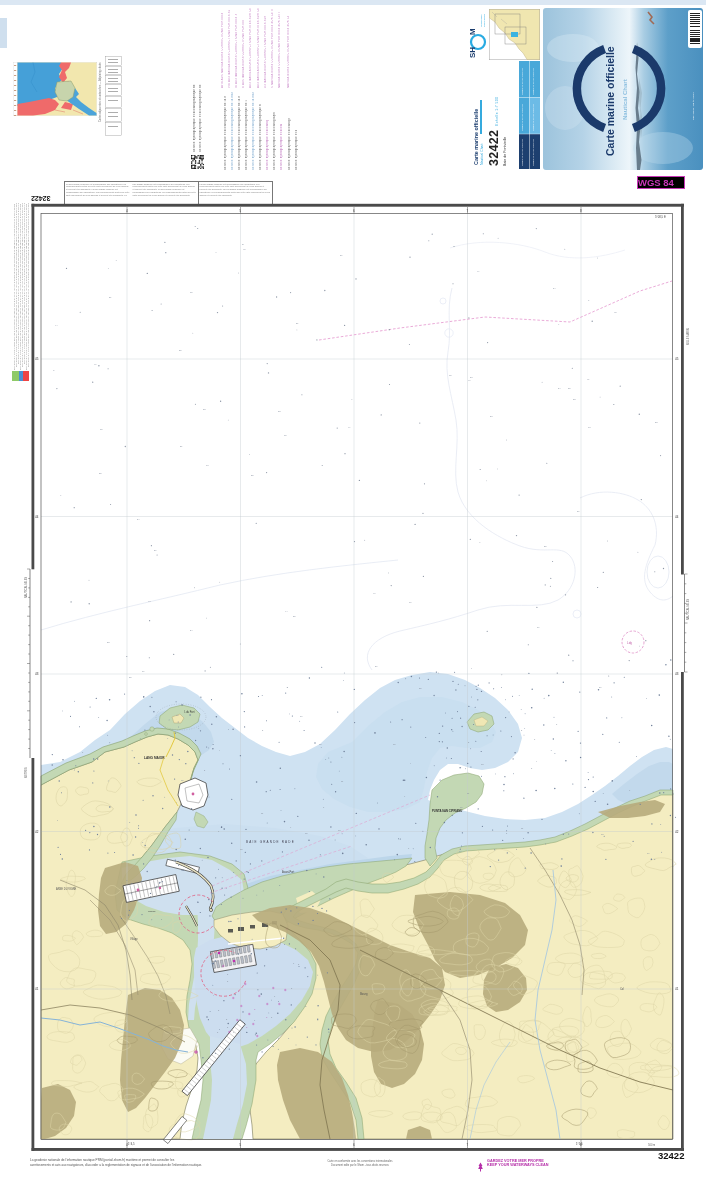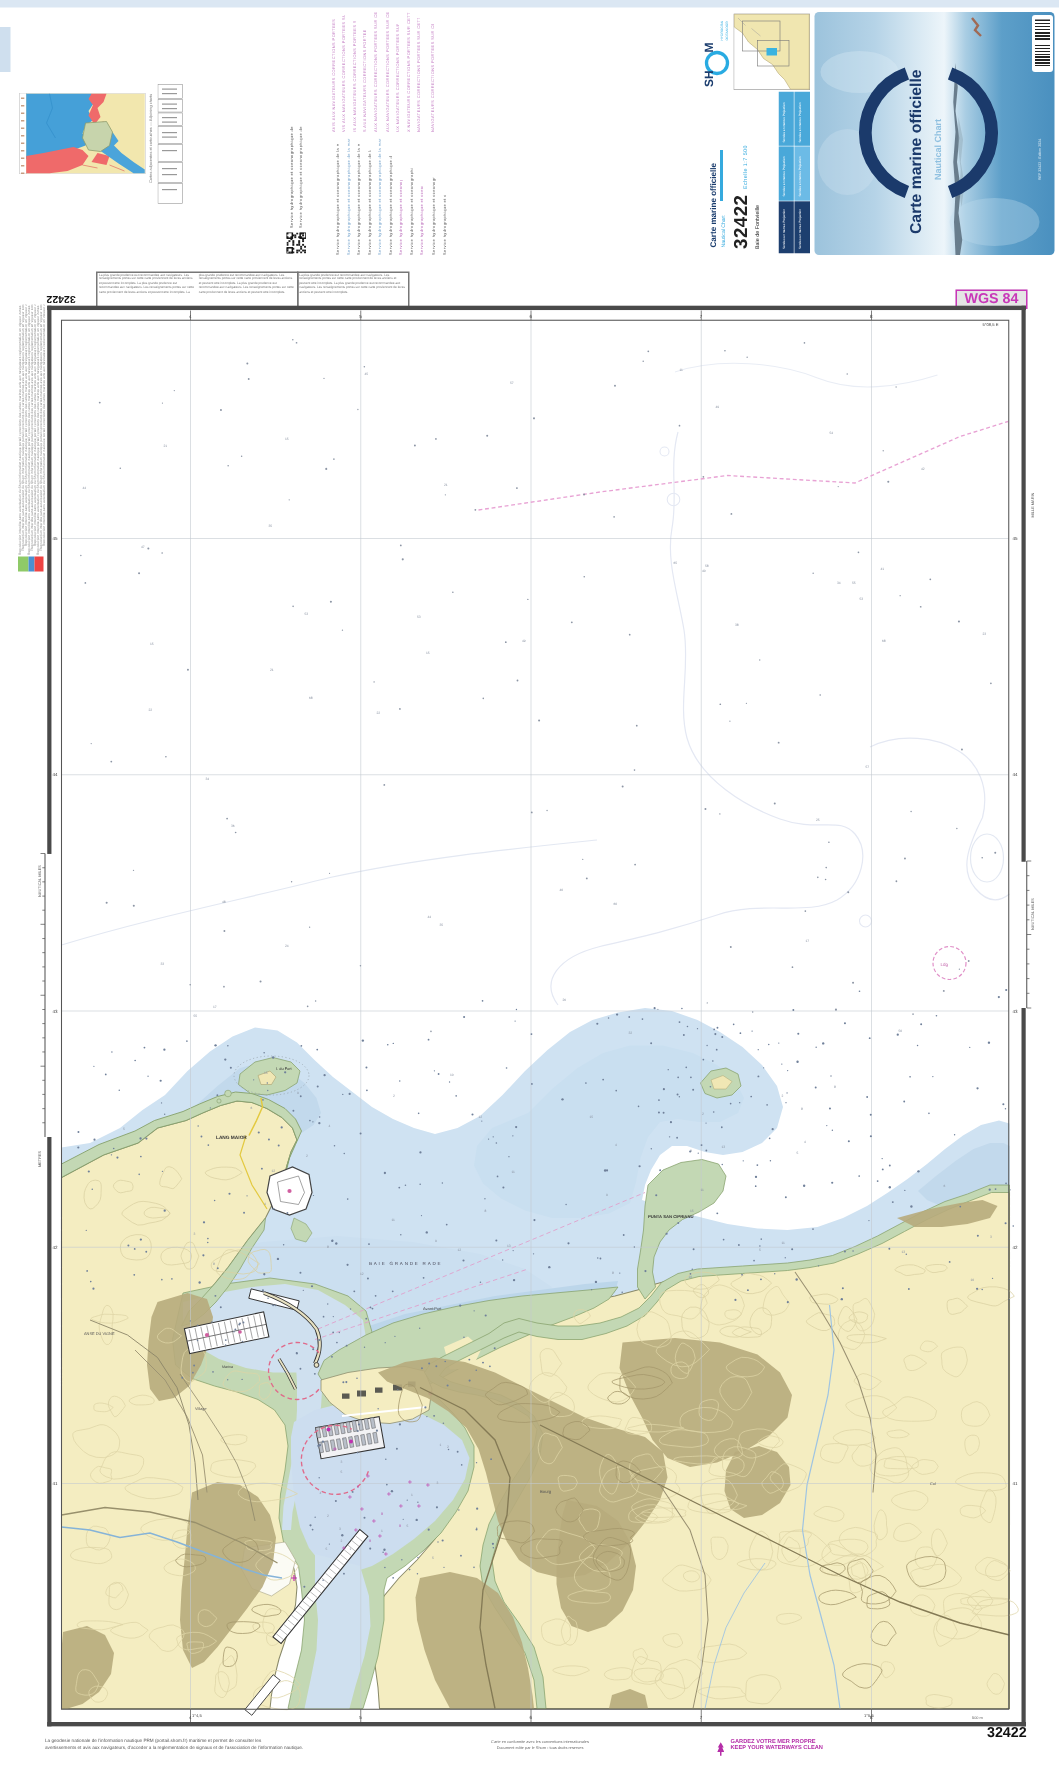--- a/index.html
+++ b/index.html
@@ -175,21 +175,21 @@
       <path d="M 90.4 41.0 A 42 42 0 0 1 90.4 120.0" fill="none" stroke="#1b3a6b" stroke-width="8.5"></path>
       <text x="71" y="148" transform="rotate(-90 71,148)" font-size="10.5" font-weight="bold" fill="#1b3a6b" font-family="Liberation Sans">Carte marine officielle</text>
       <text x="84" y="112" transform="rotate(-90 84,112)" font-size="6" font-weight="bold" fill="#8fc0e0" font-family="Liberation Sans">Nautical Chart</text>
       <path d="M105,4 L109,9 L107,12 L111,16" stroke="#a06a55" stroke-width="1.6" fill="none"></path>
       <text x="151" y="112" transform="rotate(-90 151,112)" font-size="2.4" fill="#e8f2f8" font-family="Liberation Sans">REF 32422 - Edition 2024</text>
       <rect x="145" y="2" width="14" height="38" rx="2" fill="#fff"></rect>
     </svg>
     <div class="abs" style="left:147px;top:5px;width:10px;height:15px;background:repeating-linear-gradient(to bottom,#222 0,#222 1px,#fff 1px,#fff 2.1px);"></div>
     <div class="abs" style="left:147px;top:22px;width:10px;height:15px;background:repeating-linear-gradient(to bottom,#222 0,#222 1px,#fff 1px,#fff 1.9px);"></div>
   </div>
-<div class="abs" style="left:637px;top:193px;width:46px;height:11px;border:0.8px solid #c837b8;background:#e5e5e5;color:#c837b8;font-weight:bold;font-size:9.5px;text-align:center;line-height:11px;">WGS 84</div>
+<div class="abs" style="left:637px;top:176px;width:46px;height:11px;border:0.8px solid #c837b8;background:#000000;color:#c837b8;font-weight:bold;font-size:9.5px;line-height:11px;">WGS 84</div>
 <div class="abs" style="left:64px;top:180.5px;width:131px;height:21px;border:0.5px solid #777;font-size:2.1px;line-height:2.9px;color:#777;padding:1px;overflow:hidden;column-count:2;column-gap:2px;">La plus grande prudence est recommandee aux navigateurs. Les renseignements portes sur cette carte proviennent de leves anciens et peuvent etre incomplets. La plus grande prudence est recommandee aux navigateurs. Les renseignements portes sur cette carte proviennent de leves anciens et peuvent etre incomplets. La plus grande prudence est recommandee aux navigateurs. Les renseignements portes sur cette carte proviennent de leves anciens et peuvent etre incomplets. La plus grande prudence est recommandee aux navigateurs. Les renseignements portes sur cette carte proviennent de leves anciens et peuvent etre incomplets. </div>
 <div class="abs" style="left:197.5px;top:180.5px;width:71px;height:21px;border:0.5px solid #777;font-size:2.1px;line-height:2.9px;color:#777;padding:1px;overflow:hidden;">La plus grande prudence est recommandee aux navigateurs. Les renseignements portes sur cette carte proviennent de leves anciens et peuvent etre incomplets. La plus grande prudence est recommandee aux navigateurs. Les renseignements portes sur cette carte proviennent de leves anciens et peuvent etre incomplets. </div>
 <div class="abs" style="left:31px;top:195px;font-size:7px;font-weight:bold;color:#111;transform:rotate(180deg);">32422</div>
 <div class="abs" style="left:11px;top:203px;width:19px;height:168px;overflow:hidden;">
     <div class="vrot" style="left:2.2px;top:167px;font-size:2.2px;color:#7d7d7d;letter-spacing:0.05px;">Reproduction interdite sans autorisation du Shom information nautique portail corrections des cartes marines avis aux navigateurs reglementation en vigueur zones</div>
     <div class="vrot" style="left:4.2px;top:164px;font-size:2.2px;color:#7d7d7d;letter-spacing:0.05px;">Reproduction interdite sans autorisation du Shom information nautique portail corrections des cartes marines avis aux navigateurs reglementation en vigueur zones</div>
     <div class="vrot" style="left:6.2px;top:161px;font-size:2.2px;color:#7d7d7d;letter-spacing:0.05px;">Reproduction interdite sans autorisation du Shom information nautique portail corrections des cartes marines avis aux navigateurs reglementation en vigueur zones</div>
     <div class="vrot" style="left:8.2px;top:167px;font-size:2.2px;color:#7d7d7d;letter-spacing:0.05px;">Reproduction interdite sans autorisation du Shom information nautique portail corrections des cartes marines avis aux navigateurs reglementation en vigueur zones</div>
     <div class="vrot" style="left:10.2px;top:164px;font-size:2.2px;color:#7d7d7d;letter-spacing:0.05px;">Reproduction interdite sans autorisation du Shom information nautique portail corrections des cartes marines avis aux navigateurs reglementation en vigueur zones</div>
     <div class="vrot" style="left:12.2px;top:161px;font-size:2.2px;color:#7d7d7d;letter-spacing:0.05px;">Reproduction interdite sans autorisation du Shom information nautique portail corrections des cartes marines avis aux navigateurs reglementation en vigueur zones</div>

